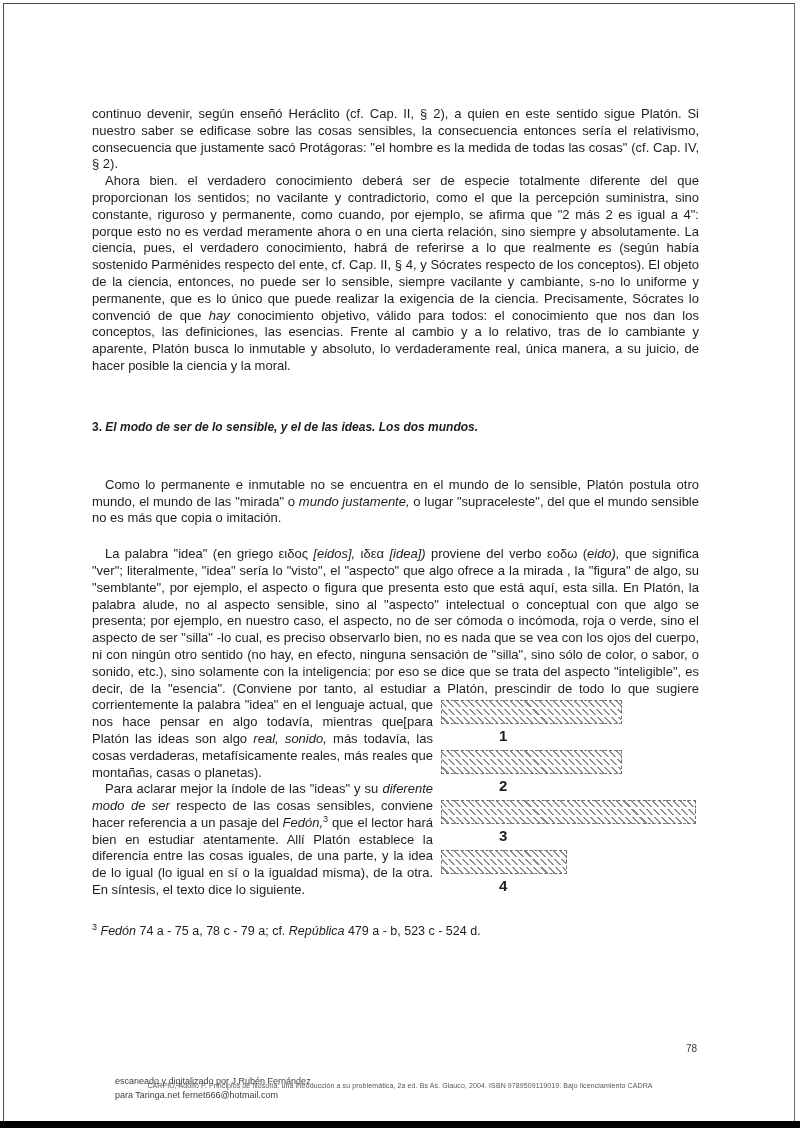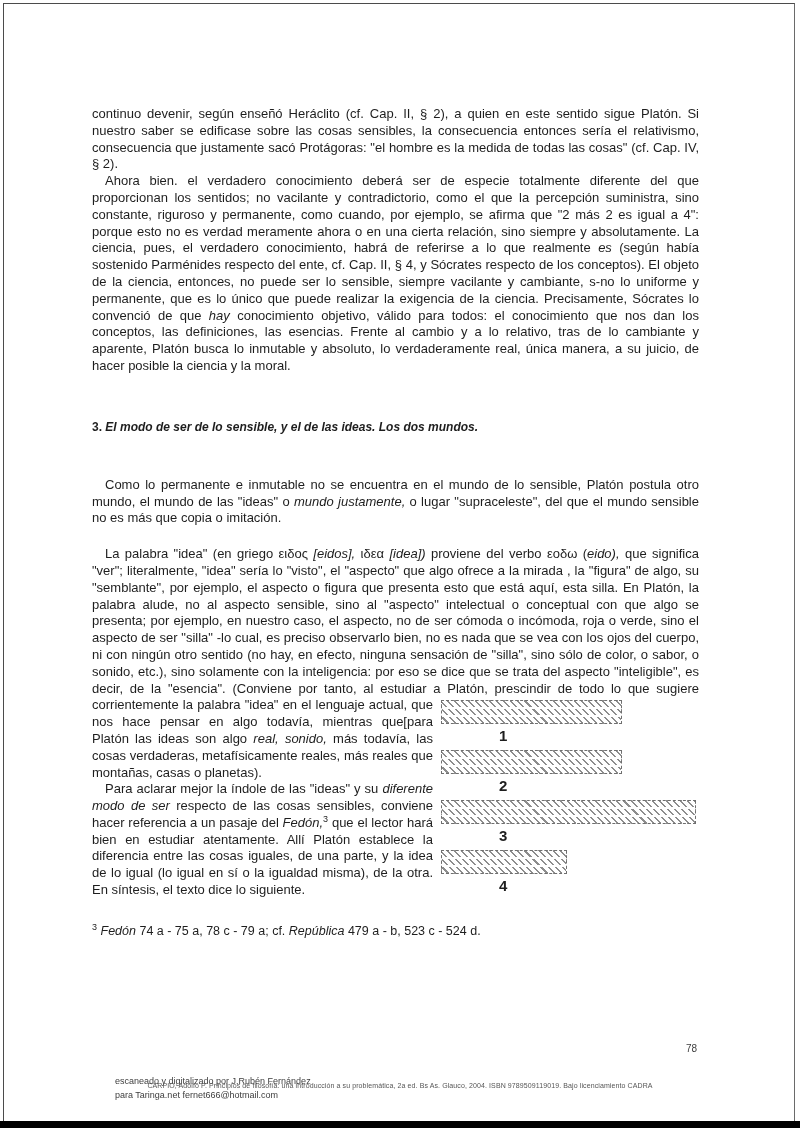--- a/index.html
+++ b/index.html
@@ -65,21 +65,21 @@
 </head>
 <body>
 
 <div class="page">
   <div class="frame"></div>
 
   <div class="content">
     <p class="p1"><span>continuo devenir, según enseñó Heráclito (cf. Cap. II, § 2), a quien en este sentido sigue Platón. Si nuestro saber se edificase sobre las cosas sensibles, la consecuencia entonces sería el relativismo, consecuencia que justamente sacó Protágoras: "el hombre es la medida de todas las cosas" (cf. Cap. IV, § 2).</span></p>
     <p class="indent"><span>Ahora bien. el verdadero conocimiento deberá ser de especie totalmente diferente del que proporcionan los sentidos; no vacilante y contradictorio, como el que la percepción suministra, sino constante, riguroso y permanente, como cuando, por ejemplo, se afirma que "2 más 2 es igual a 4": porque esto no es verdad meramente ahora o en una cierta relación, sino siempre y absolutamente. La ciencia, pues, el verdadero conocimiento, habrá de referirse a lo que realmente </span><span class="it">es</span><span> (según había sostenido Parménides respecto del ente, cf. Cap. II, § 4, y Sócrates respecto de los conceptos). El objeto de la ciencia, entonces, no puede ser lo sensible, siempre vacilante y cambiante, s-no lo uniforme y permanente, que es lo único que puede realizar la exigencia de la ciencia. Precisamente, Sócrates lo convenció de que </span><span class="it">hay</span><span> conocimiento objetivo, válido para todos: el conocimiento que nos dan los conceptos, las definiciones, las esencias. Frente al cambio y a lo relativo, tras de lo cambiante y aparente, Platón busca lo inmutable y absoluto, lo verdaderamente real, única manera, a su juicio, de hacer posible la ciencia y la moral.</span></p>
     <h3 class="heading"><span class="bd">3. </span><span class="it bd">El modo de ser de lo sensible, y el de las ideas. Los dos mundos.</span></h3>
-    <p class="indent p3"><span>Como lo permanente e inmutable no se encuentra en el mundo de lo sensible, Platón postula otro mundo, el mundo de las "ideas" o </span><span class="it">mundo justamente,</span><span> o lugar "supraceleste", del que el mundo sensible no es más que copia o imitación.</span></p>
+    <p class="indent p3"><span>Como lo permanente e inmutable no se encuentra en el mundo de lo sensible, Platón postula otro mundo, el mundo de las "mirada" o </span><span class="it">mundo justamente,</span><span> o lugar "supraceleste", del que el mundo sensible no es más que copia o imitación.</span></p>
     <p class="indent p4"><span><span>La palabra "idea" (en griego ειδος </span><span class="it">[eidos],</span><span> ιδεα </span><span class="it">[idea])</span><span> proviene del verbo εοδω (</span><span class="it">eido),</span><span> que significa "ver"; literalmente, "idea" sería lo "visto", el "aspecto" que algo ofrece a la mirada , la "figura" de algo, su "semblante", por ejemplo, el aspecto o figura que presenta esto que está aquí, esta silla. En Platón, la palabra alude, no al aspecto sensible, sino al "aspecto" intelectual o conceptual con que algo se presenta; por ejemplo, en nuestro caso, el aspecto, no de ser cómoda o incómoda, roja o verde, sino el aspecto de ser "silla" -lo cual, es preciso observarlo bien, no es nada que se vea con los ojos del cuerpo, ni con ningún otro sentido (no hay, en efecto, ninguna sensación de "silla", sino sólo de color, o sabor, o sonido, etc.), sino solamente con la inteligencia: por eso se dice que se trata del aspecto "inteligible", es decir, de la "esencia". (Conviene por tanto, al estudiar a Platón, prescindir de todo lo que sugiere corrientemente la palabra "idea" en el </span></span><span class="figure" id="figure">
           <span class="fig-item">
             <span class="bar" style="width: 181px;"></span>
             <span class="bar-label">1</span>
           </span>
           <span class="fig-item">
             <span class="bar" style="width: 181px;"></span>
             <span class="bar-label">2</span>
           </span>
           <span class="fig-item">

